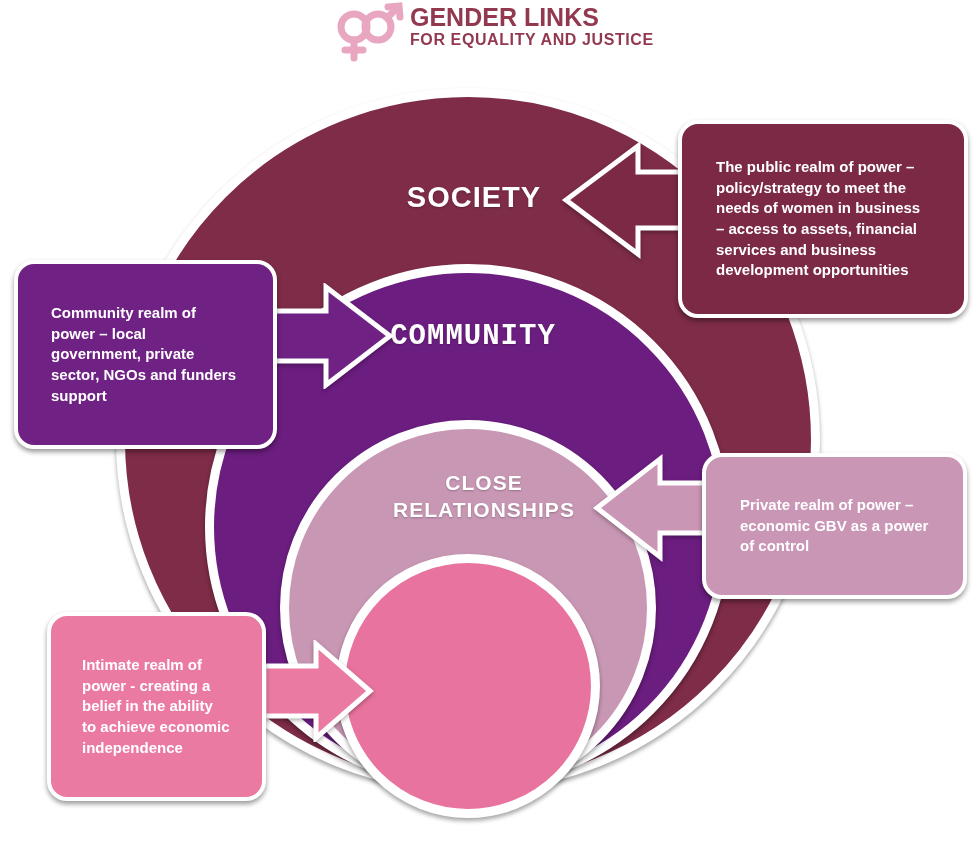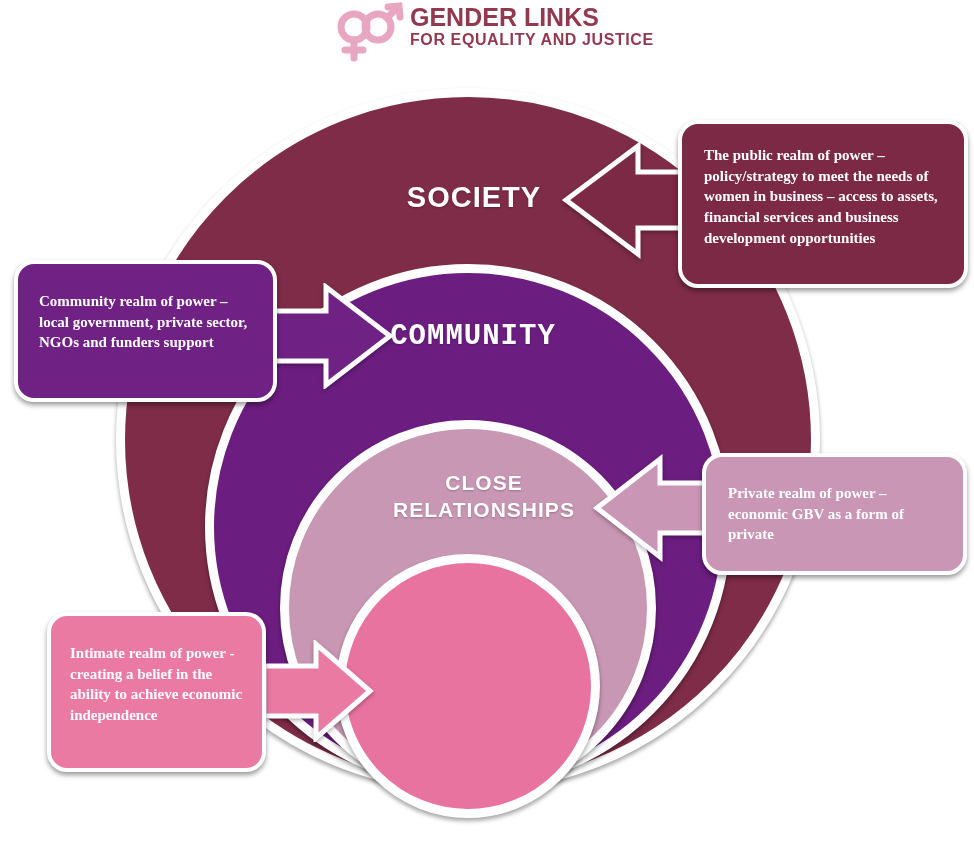--- a/index.html
+++ b/index.html
@@ -34,21 +34,21 @@
   .arrow{position:absolute;z-index:6;filter:drop-shadow(0 2px 2px rgba(0,0,0,0.3));}
   .arrow-society    {left:560px;top:140px;}
   .arrow-community  {left:266px;top:283px;}
   .arrow-private    {left:592px;top:452px;}
   .arrow-intimate   {left:260px;top:640px;}
 
   
   .callout{position:absolute;z-index:7;border:4px solid #ffffff;border-radius:20px;
            box-shadow:0 3px 5px rgba(0,0,0,0.4);color:#ffffff;font-weight:bold;
            font-size:15px;line-height:1.38;box-sizing:border-box;}
-  .callout p{margin:0;font-family:Liberation Serif, serif;}
+  .callout p{margin:12px;}
   .co-society  {left:678px;top:120px;width:290px;min-height:168px;padding:21px 22px;}
   .co-community{left: 14px;top:260px;width:263px;min-height:142px;padding:27px 21px;}
   .co-private  {left:702px;top:453px;width:265px;min-height:116px;padding:26px 22px;}
   .co-intimate {left: 47px;top:612px;width:219px;min-height:160px;padding:27px 19px;}
 </style>
 </head>
 <body>
 
 <div id="canvas">
 
@@ -91,19 +91,19 @@
     <polygon points="110,51 56,4 56,26 4,26 4,76 56,76 56,98" stroke="#ffffff" stroke-width="5" fill="#eb7aa3"></polygon>
   </svg>
 
   <div class="callout co-society" style="background-color: rgb(123, 41, 69);">
     <p>The public realm of power – policy/strategy to meet the needs of women in business – access to assets, financial services and business development opportunities</p>
   </div>
   <div class="callout co-community" style="background-color: rgb(111, 33, 132);">
     <p>Community realm of power – local government, private sector, NGOs and funders support</p>
   </div>
   <div class="callout co-private" style="background-color: rgb(202, 150, 181);">
-    <p>Private realm of power – economic GBV as a form of private</p>
+    <p>Private realm of power – economic GBV as a power of control</p>
   </div>
   <div class="callout co-intimate" style="background-color: rgb(235, 122, 163);">
     <p>Intimate realm of power - creating a belief in the ability to achieve economic independence</p>
   </div>
 
 </div>
 
 </body></html>

